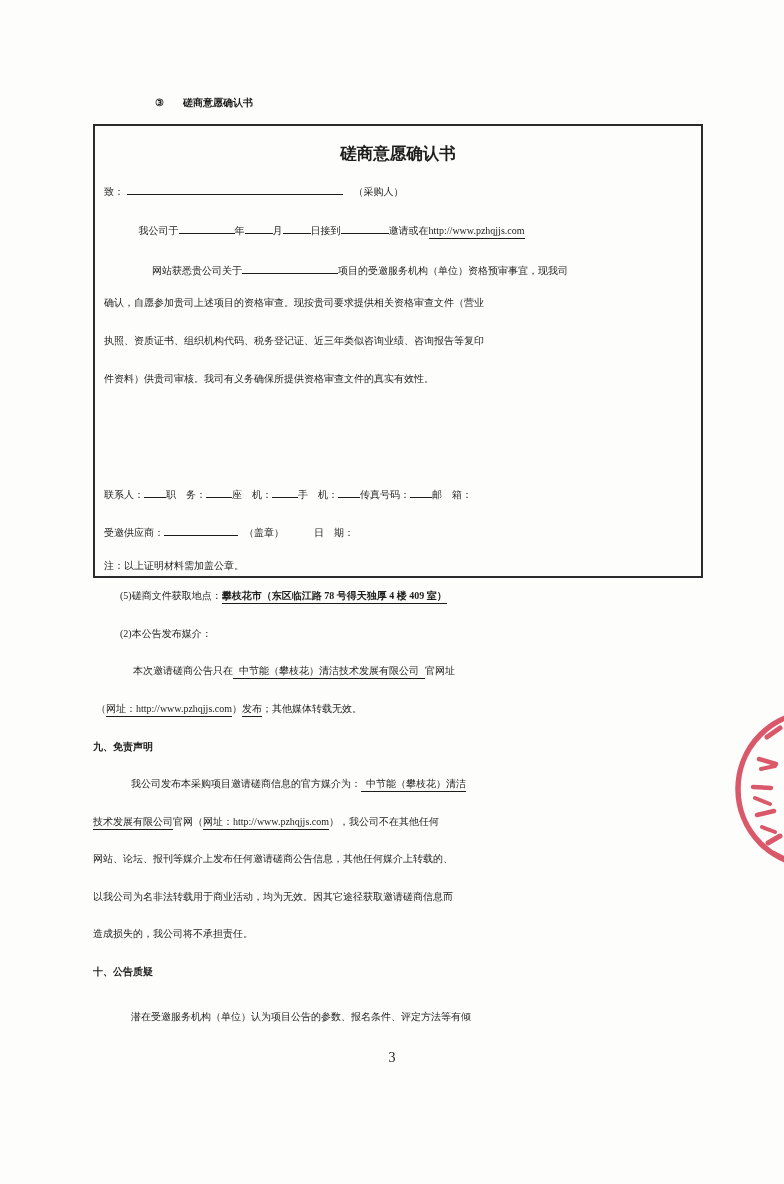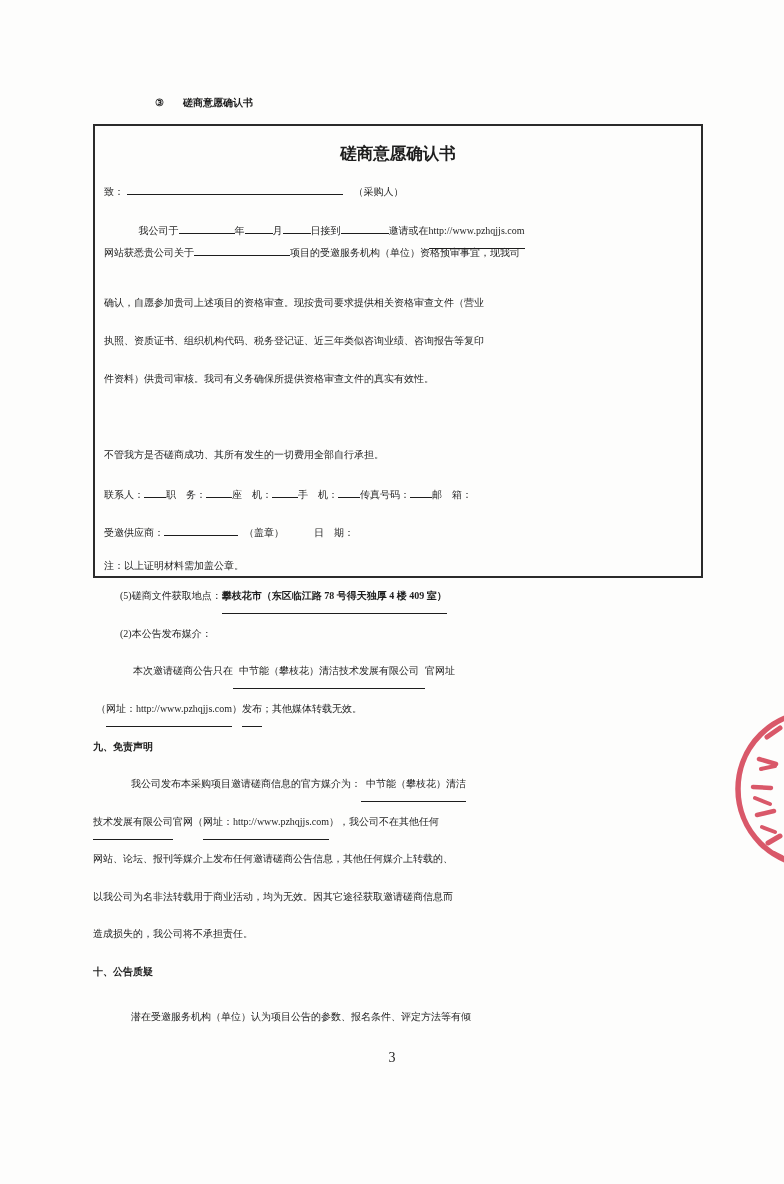--- a/index.html
+++ b/index.html
@@ -12,21 +12,21 @@
     overflow:hidden;
   }
   .line{position:absolute;font-size:10px;line-height:1.35;white-space:nowrap;}
   .box{
     position:absolute;left:93px;top:124px;width:606px;height:450px;
     border:2px solid #2b2b2b;background:transparent;
   }
   .box .line{left:9px;right:9px;}
   .center{text-align:center;}
   .b{font-weight:bold;}
-  .u{border-bottom:1.5px solid #1d1d1d;padding-bottom:12px;}
+  .u{border-bottom:1.5px solid #1d1d1d;padding-bottom:2px;}
   .blank{
     display:inline-block;border-bottom:1.5px solid #1d1d1d;
     height:13px;vertical-align:baseline;
   }
   .title-size{font-size:16.5px;}
   .pgnum{position:absolute;left:0;right:0;text-align:center;font-size:14px;}
   .stamp{position:absolute;right:0;top:703px;}
 </style>
 </head>
 <body>
@@ -48,28 +48,27 @@
       <span class="blank" style="width:216px;"></span>
       <span style="display:inline-block;width:6px;"></span>
       <span>（采购人）</span>
     </div>
 
     <div class="line" style="top:94px;">
       <span style="display:inline-block;width:32px;"></span>
       <span>我公司于</span><span class="blank" style="width:56px;"></span><span>年</span><span class="blank" style="width:28px;"></span><span>月</span><span class="blank" style="width:28px;"></span><span>日接到</span><span class="blank" style="width:48px;"></span><span>邀请或在</span><span class="u">http://www.pzhqjjs.com</span>
     </div>
 
-    <div class="line" style="top:116px;">
+    <div class="line" style="top:134px;margin-left:48px;">
       <span>网站获悉贵公司关于</span><span class="blank" style="width:96px;"></span><span>项目的受邀服务机构（单位）资格预审事宜，现我司</span>
     </div>
 
     <div class="line" style="top:170px;">确认，自愿参加贵司上述项目的资格审查。现按贵司要求提供相关资格审查文件（营业</div>
     <div class="line" style="top:208px;">执照、资质证书、组织机构代码、税务登记证、近三年类似咨询业绩、咨询报告等复印</div>
     <div class="line" style="top:246px;">件资料）供贵司审核。我司有义务确保所提供资格审查文件的真实有效性。</div>
-    <div class="line" style="top:322px;">不管我方是否磋商成功、其所有发生的一切费用全部自行承担。</div>
 
     <div class="line" style="top:358px;">
       <span>联系人：</span><span class="blank" style="width:22px;"></span><span>职　务：</span><span class="blank" style="width:26px;"></span><span>座　机：</span><span class="blank" style="width:26px;"></span><span>手　机：</span><span class="blank" style="width:22px;"></span><span>传真号码：</span><span class="blank" style="width:22px;"></span><span>邮　箱：</span>
     </div>
 
     <div class="line" style="top:396px;">
       <span>受邀供应商：</span><span class="blank" style="width:74px;"></span><span style="display:inline-block;width:6px;"></span><span>（盖章）</span><span style="display:inline-block;width:30px;"></span><span>日　期：</span>
     </div>
 
     <div class="line" style="top:433px;">注：以上证明材料需加盖公章。</div>

